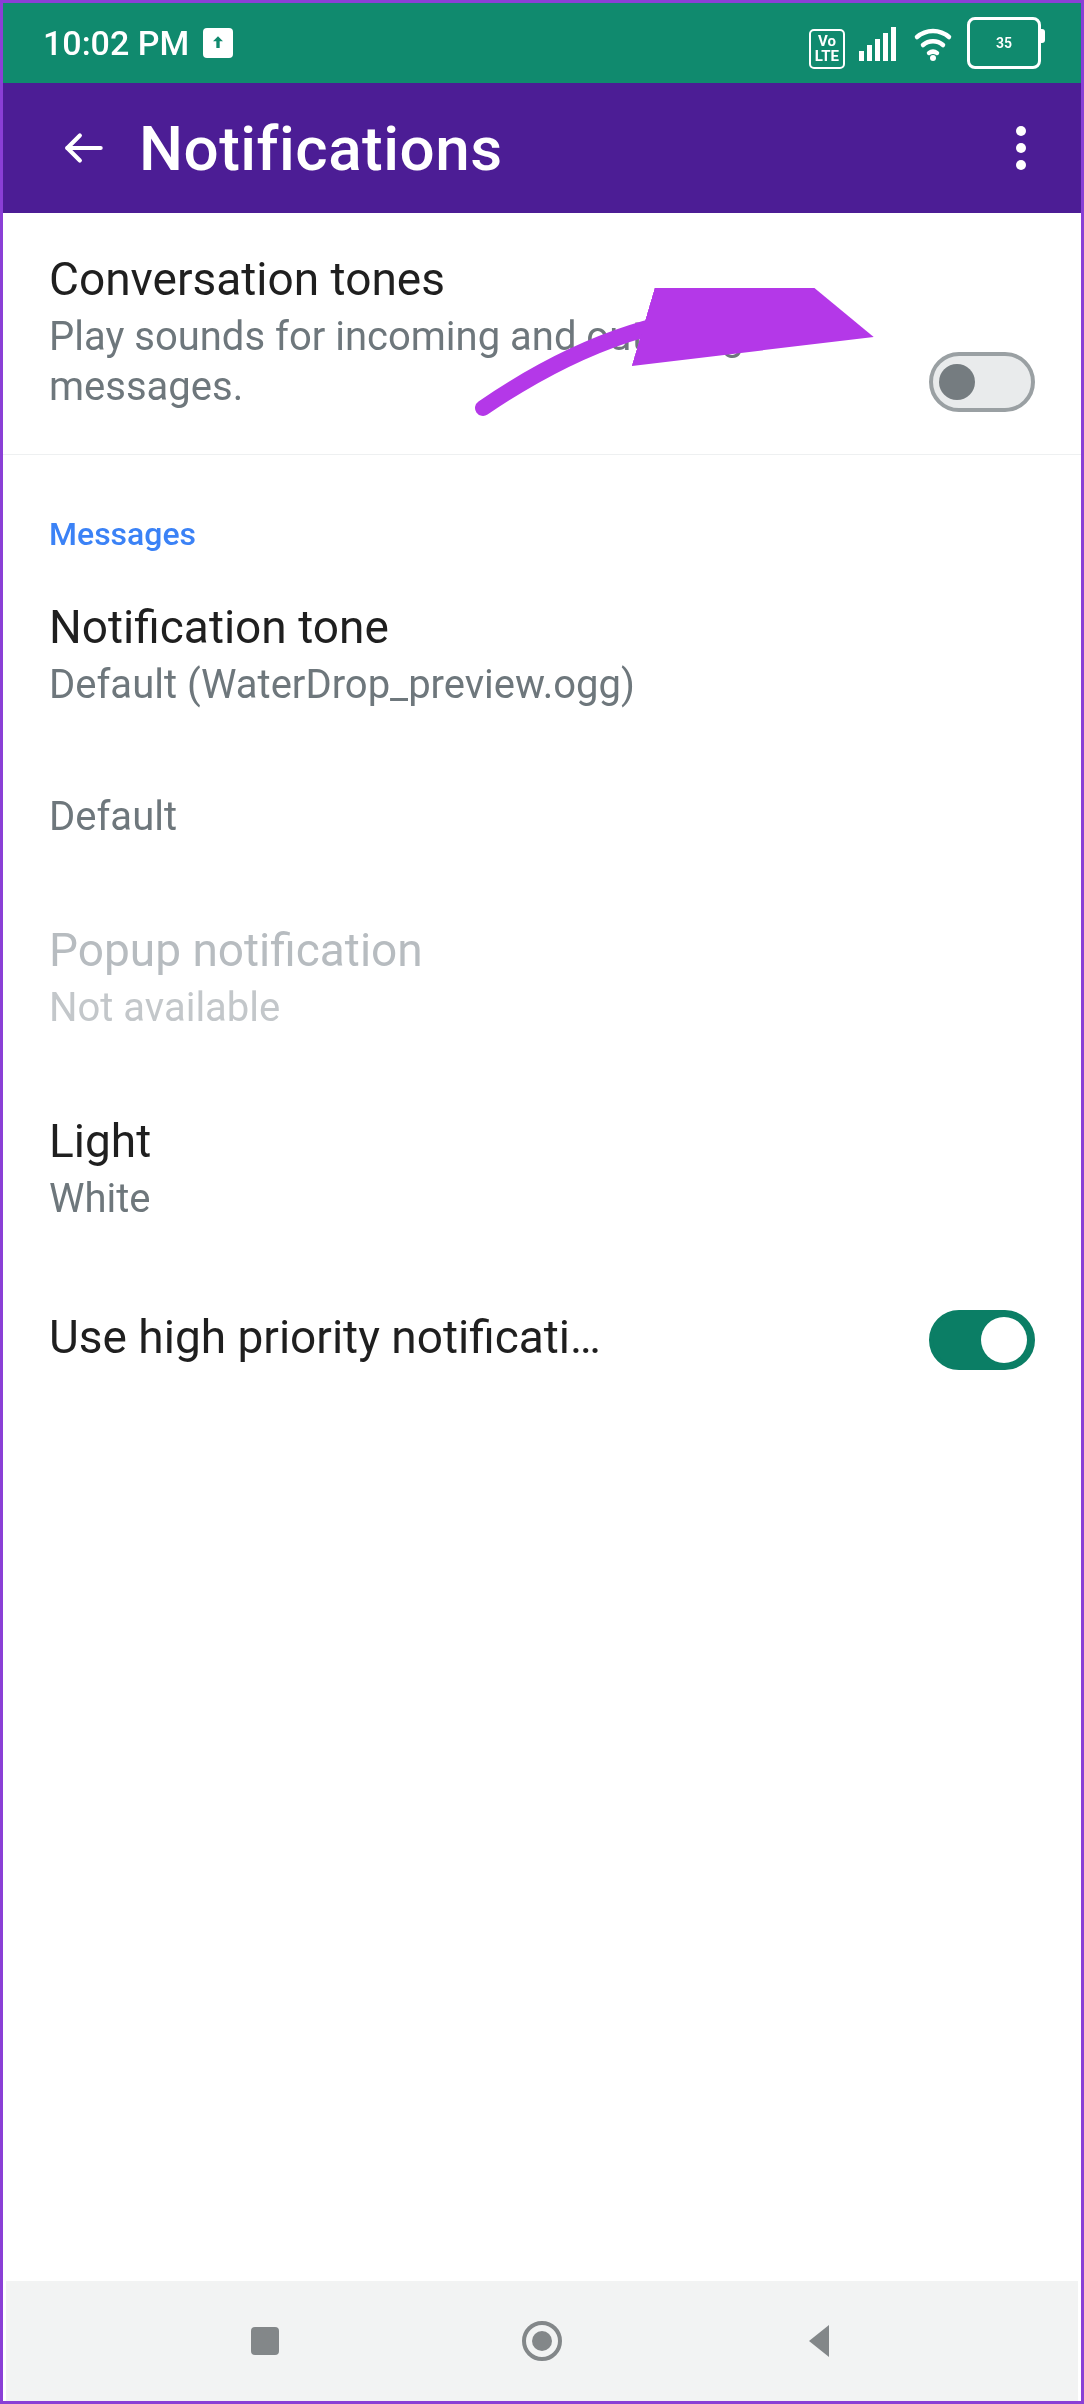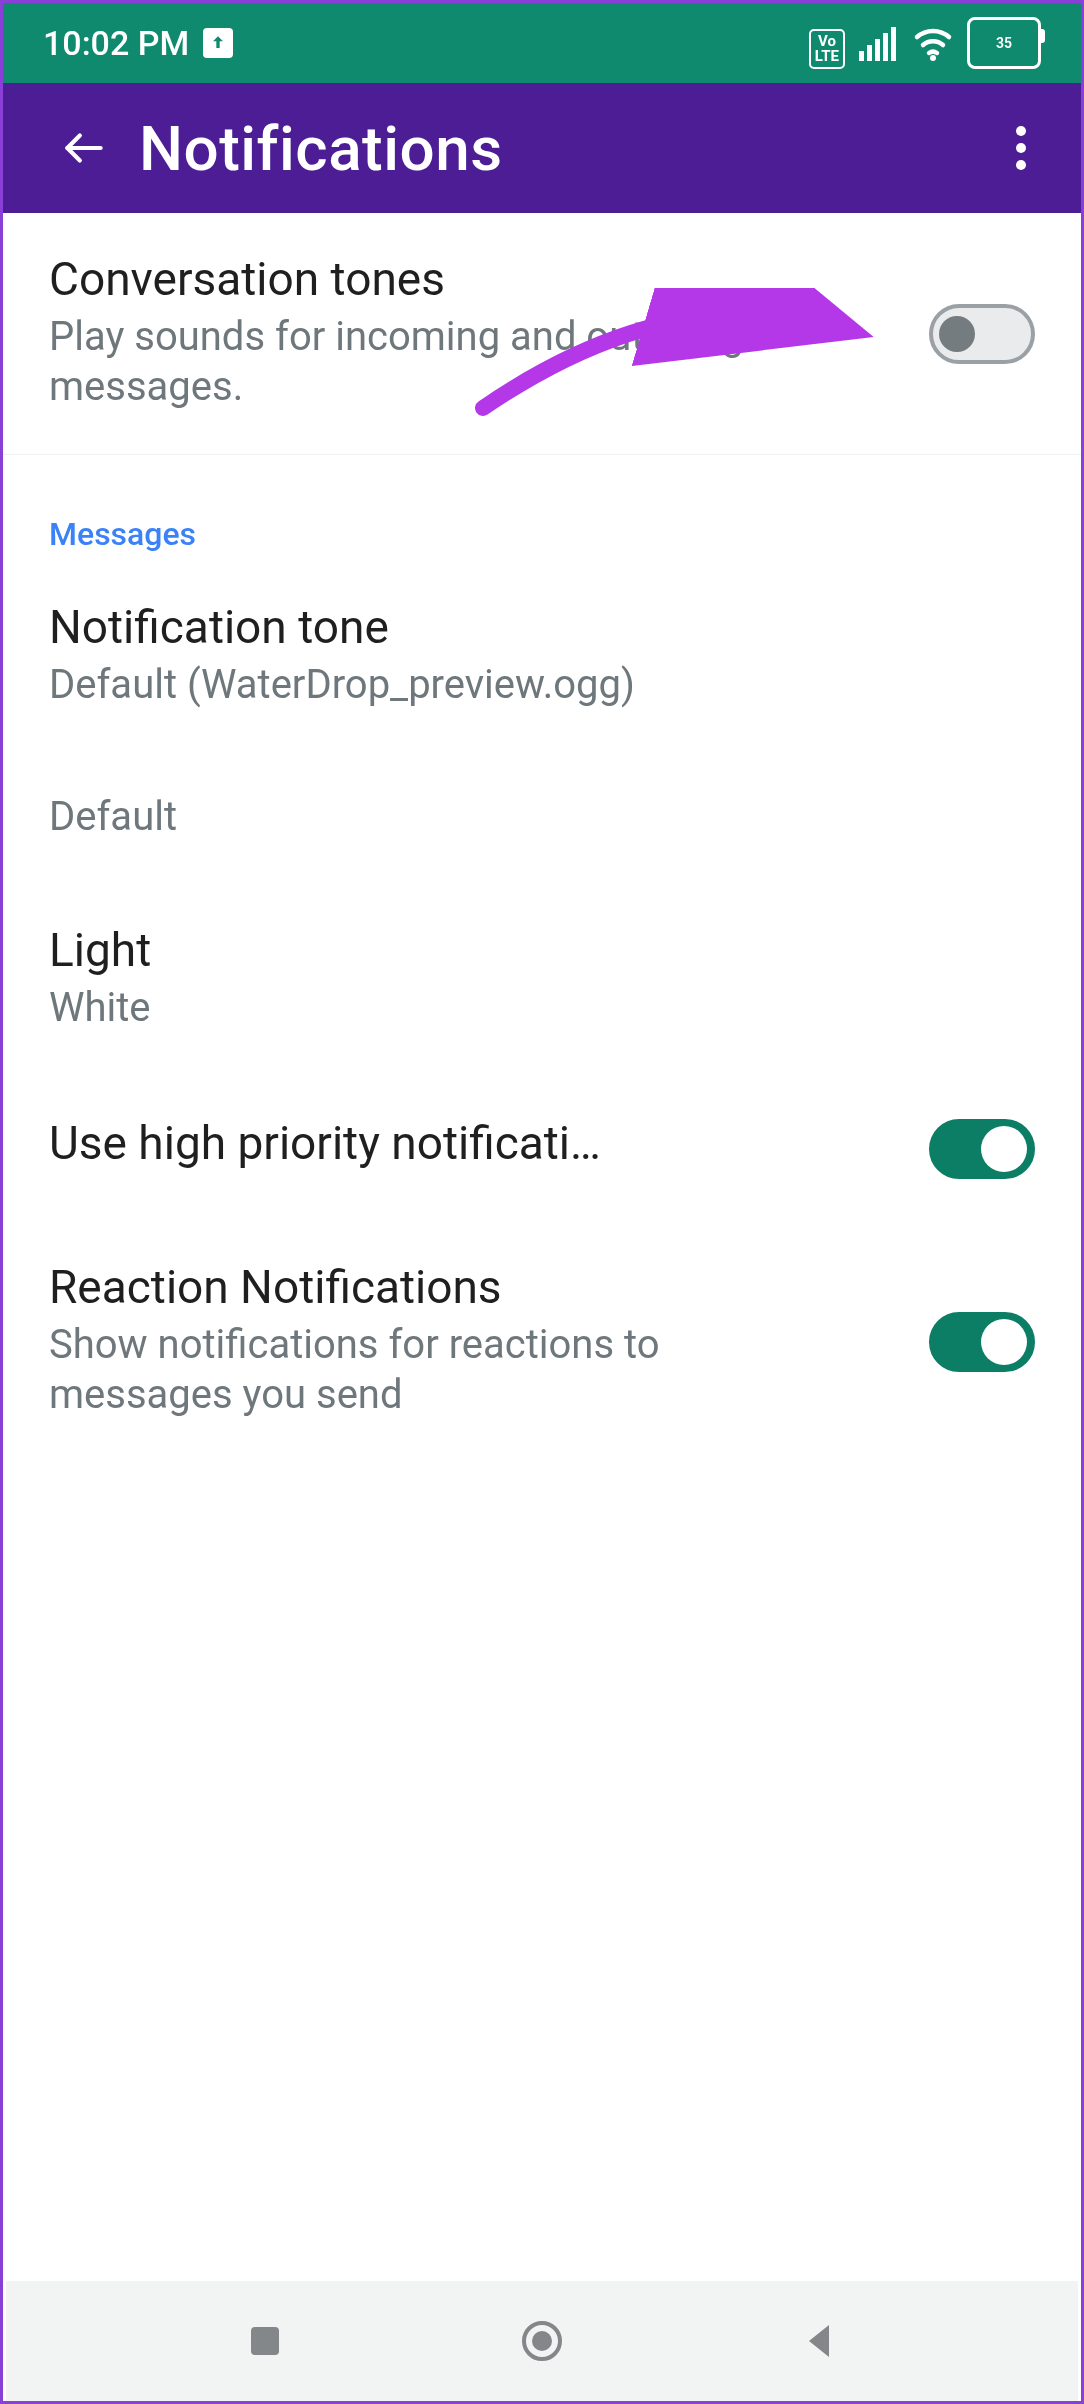--- a/index.html
+++ b/index.html
@@ -83,21 +83,21 @@
   .overflow-btn svg { width: 10px; height: 44px; fill: #fff; }
 
   .content {
     background: #fff;
     padding: 0 46px;
   }
 
   .row {
     padding: 40px 0 42px 0;
     display: flex;
-    align-items: center;
+    align-items: flex-end;
     justify-content: space-between;
     gap: 30px;
   }
   .row .text { flex: 1; min-width: 0; }
   .row .title {
     font-size: 46px;
     color: #1f1f1f;
     font-weight: 400;
     line-height: 1.15;
     margin-bottom: 6px;
@@ -266,46 +266,43 @@
       <div class="subtitle">Default (WaterDrop_preview.ogg)</div>
     </div>
   </div>
 
   <div class="row">
     <div class="text">
       <div class="subtitle">Default</div>
     </div>
   </div>
 
+  <div class="row disabled">
+    <div class="text">
+      <div class="title">Popup notification</div>
+      <div class="subtitle">Not available</div>
+    </div>
+  </div>
 
   <div class="row">
     <div class="text">
       <div class="title">Light</div>
       <div class="subtitle">White</div>
     </div>
   </div>
 
   <div class="row">
     <div class="text" style="max-width:680px">
       <div class="title ellipsis">Use high priority notificati…</div>
     </div>
     <div class="toggle on">
         <div class="knob"></div>
       </div>
   </div>
 
-  <div class="row">
-    <div class="text" style="max-width:680px">
-      <div class="title">Reaction Notifications</div>
-      <div class="subtitle">Show notifications for reactions to messages you send</div>
-    </div>
-    <div class="toggle on">
-        <div class="knob"></div>
-      </div>
-  </div>
 
 </div>
 
 <svg class="annotation-arrow" width="420" height="140" viewBox="0 0 420 140">
   <defs>
     <marker id="arrowhead" markerWidth="14" markerHeight="12" refX="12" refY="6" orient="auto">
       <path d="M0,0 L14,6 L0,12 Z" fill="#b438e8"></path>
     </marker>
   </defs>
   <path d="M10 120 Q 200 -10 370 40" stroke="#b438e8" stroke-width="16" fill="none" marker-end="url(#arrowhead)" stroke-linecap="round"></path>

